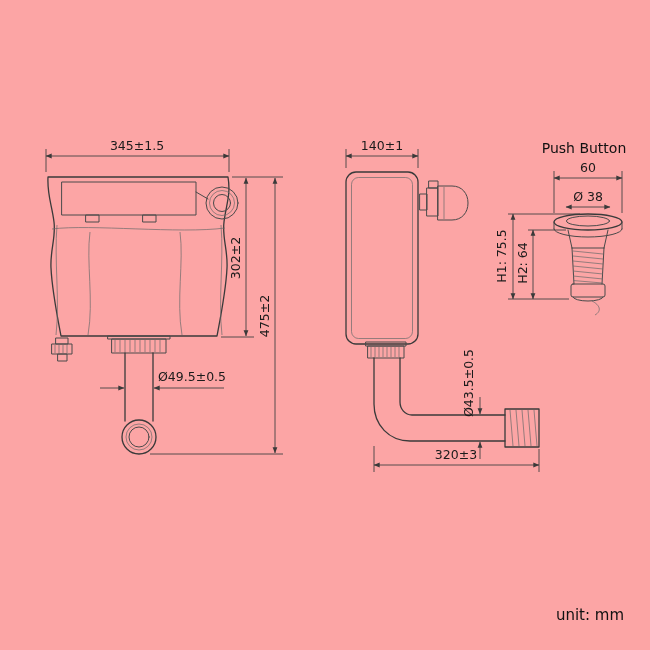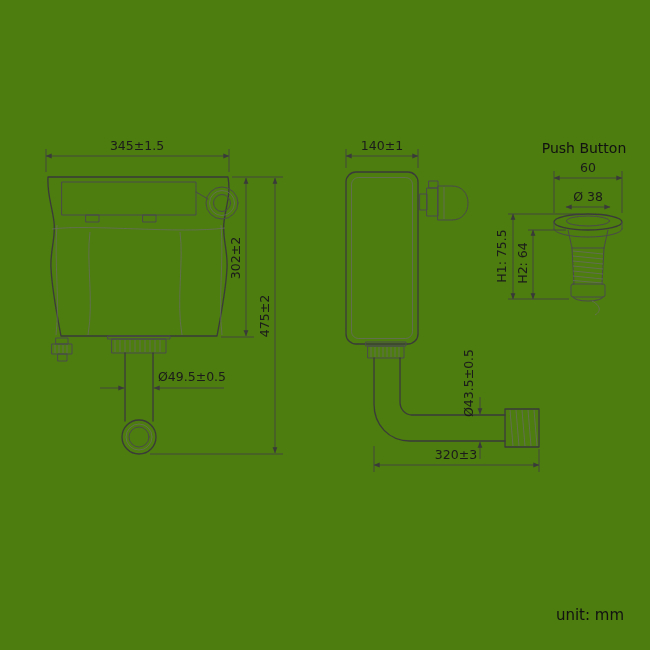--- a/index.html
+++ b/index.html
@@ -1,16 +1,16 @@
 <!DOCTYPE html>
 <html><head>
 <meta charset="utf-8">
 <style>
   html,body{margin:0;padding:0;background:#ffffff;}
-  .stage{position:relative;width:650px;height:650px;background:#4d7c0f;overflow:hidden;
+  .stage{position:relative;width:650px;height:650px;background:#fca5a5;overflow:hidden;
          font-family:"DejaVu Sans","Liberation Sans",sans-serif;}
   svg{display:block;}
   .obj{stroke:#3a3a3a;stroke-width:1.3;fill:none;stroke-linejoin:round;stroke-linecap:round;}
   .det{stroke:#4a4a4a;stroke-width:1;fill:none;stroke-linejoin:round;stroke-linecap:round;}
   .thin{stroke:#6a6a6a;stroke-width:.7;fill:none;}
   .dim{stroke:#444;stroke-width:.9;fill:none;}
   .dim-text{font-size:12.5px;fill:#1b1b1b;}
   .title-text{font-size:14px;fill:#111;}
   .unit-text{font-size:15px;fill:#111;}
 </style>

